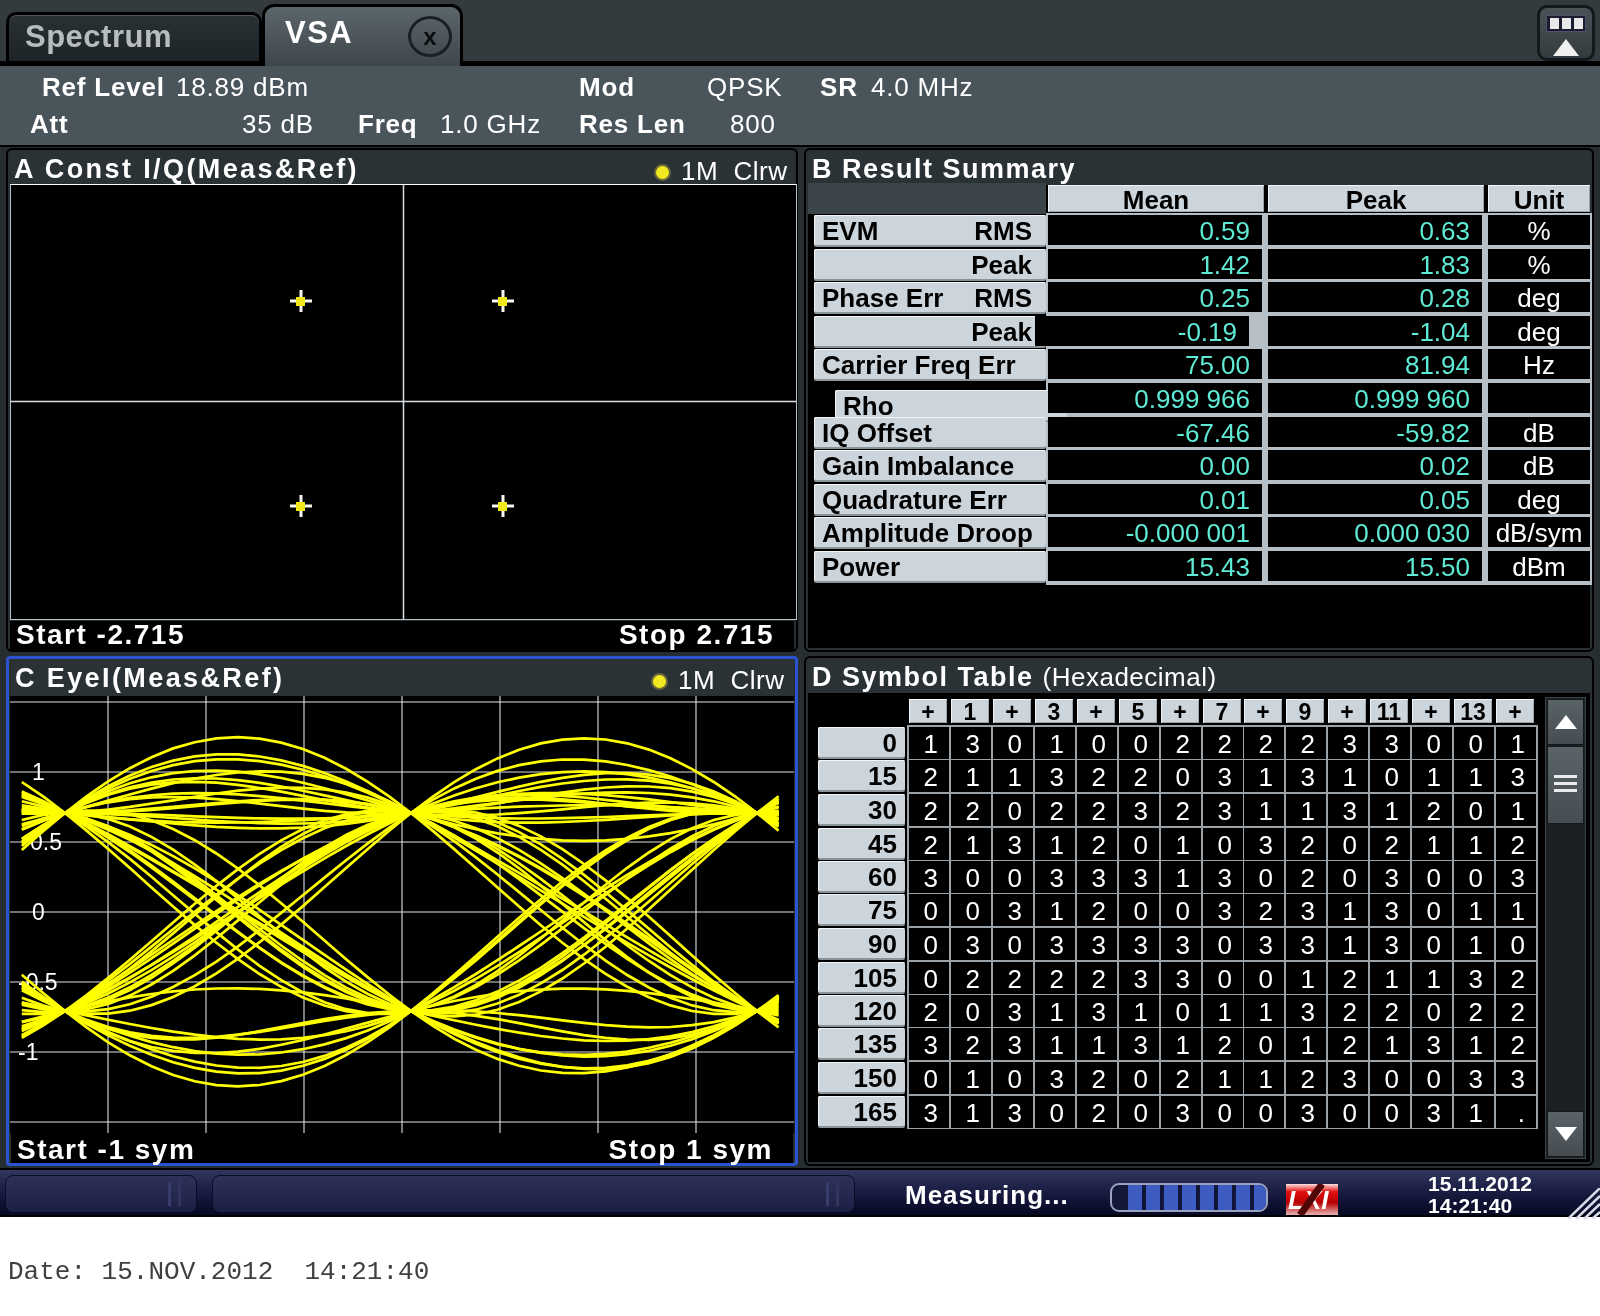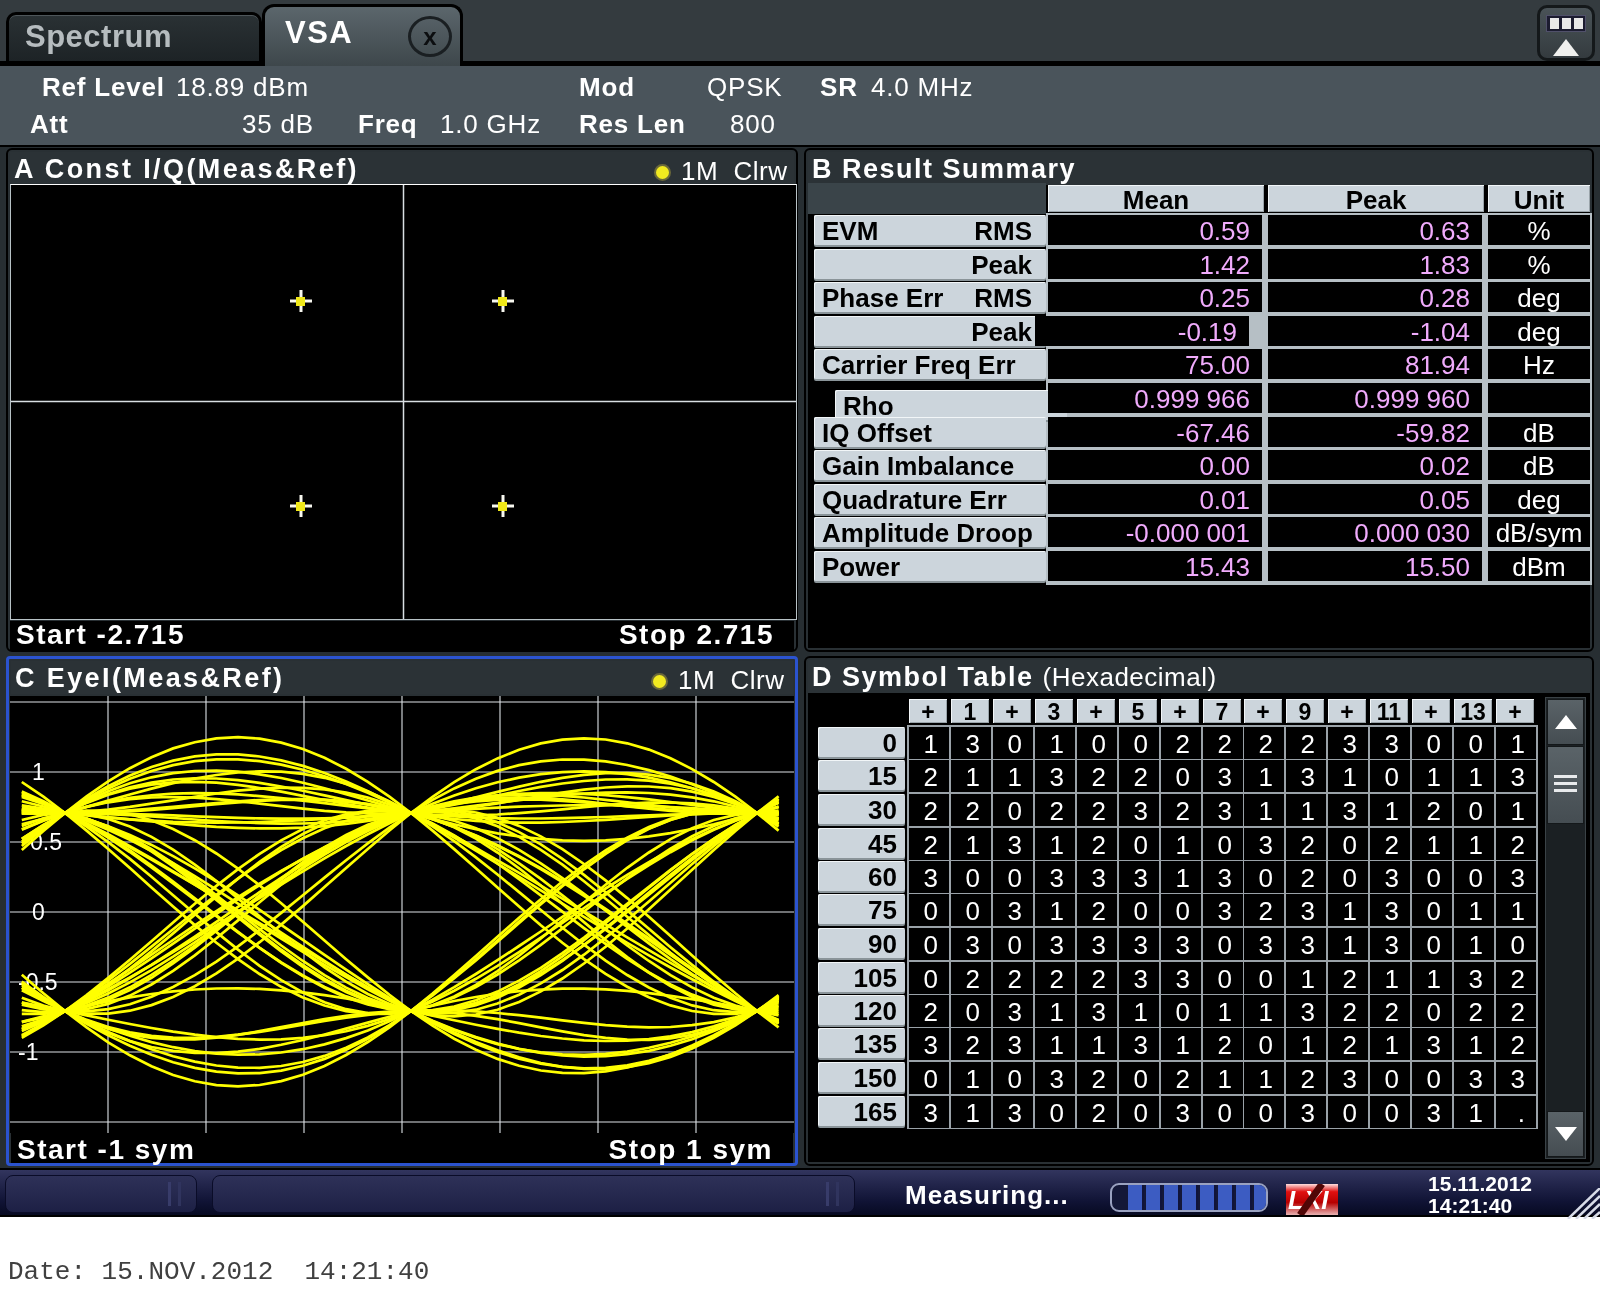--- a/index.html
+++ b/index.html
@@ -56,21 +56,21 @@
 
 
 .rhc { position:absolute; height:27px; background:#ccd5dc; color:#000; font-size:26px; font-weight:bold;
   text-align:center; padding-top:0px; box-shadow:inset 1px 1px 0 #f2f6f8, inset -1px -1px 0 #9aa4aa; }
 #rhdrfill { position:absolute; left:2px; top:33px; width:238px; height:31px; background:#3a4449; }
 .rgrid { position:absolute; background:#b6bfc5; }
 .rlab { position:absolute; left:8px; width:232px; height:30px; background:#ccd5dc; color:#000;
   font-size:26px; font-weight:bold; padding:1px 10px 0 8px; border-radius:2px;
   box-shadow:0 2px 0 #8a9499, inset 1px 1px 0 #f2f6f8; white-space:nowrap; }
 .rlab .sub { position:absolute; right:14px; }
-.rval { position:absolute; height:30px; background:#000; color:#f0abfc; font-size:26px;
+.rval { position:absolute; height:30px; background:#000; color:#5eead4; font-size:26px;
   text-align:right; padding:1px 12px 0 0; }
 .runit { position:absolute; height:30px; background:#000; color:#fff; font-size:26px; text-align:center;
   padding-top:1px; }
 
 
 .shc { position:absolute; height:24px; background:#ccd5dc; color:#000; font-size:23px; font-weight:bold;
   text-align:center; box-shadow:inset 1px 1px 0 #f2f6f8, inset -1px -1px 0 #9aa4aa; }
 .srh { position:absolute; width:87px; height:30px; background:#ccd5dc; color:#000; font-size:26px;
   font-weight:bold; text-align:right; padding:1px 8px 0 0; border-radius:2px;
   box-shadow:0 2px 0 #8a9499, inset 1px 1px 0 #f2f6f8; }

